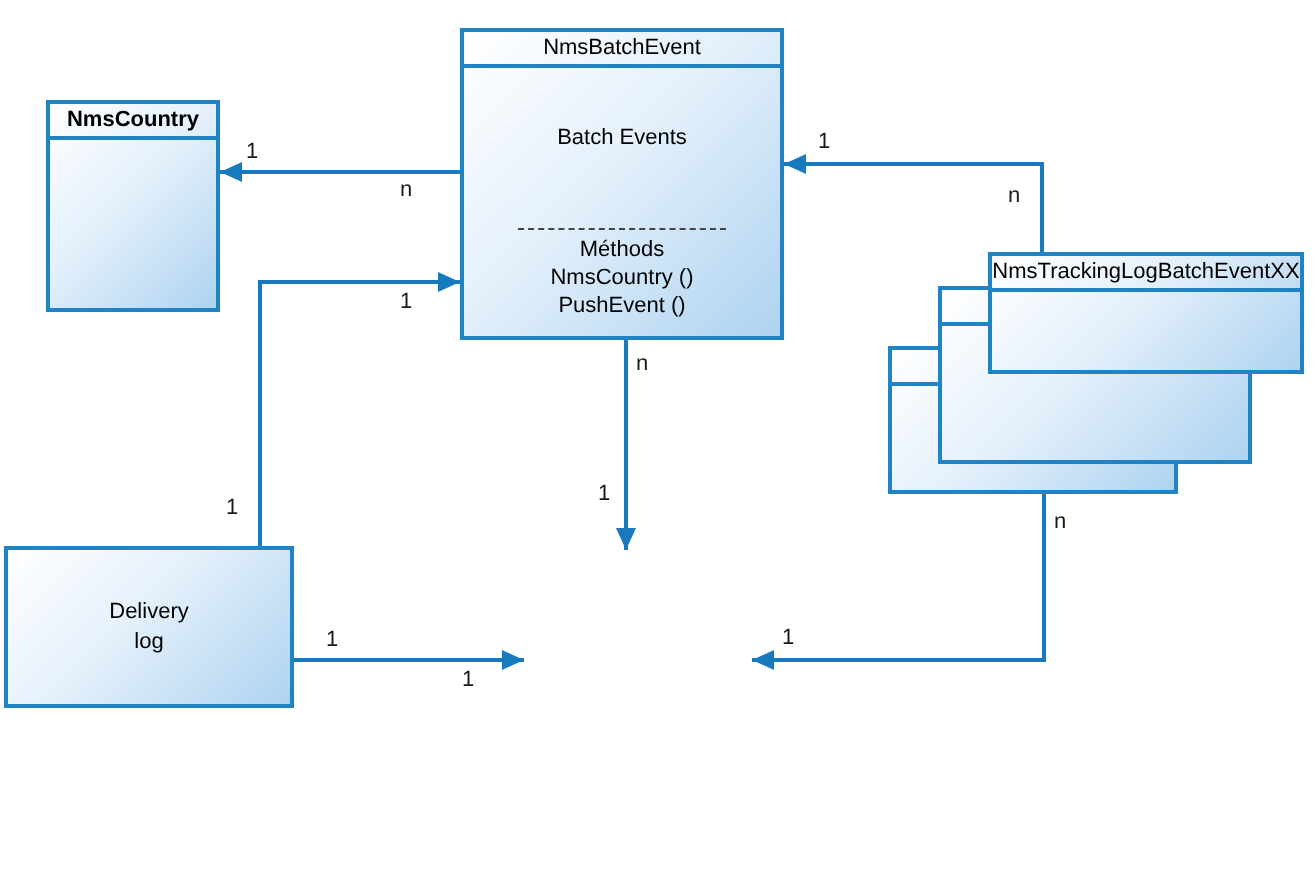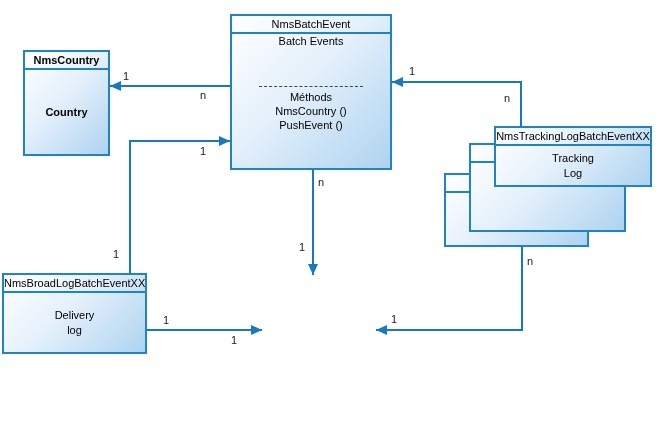--- a/index.html
+++ b/index.html
@@ -36,21 +36,21 @@
     display: flex;
     flex-direction: column;
     align-items: center;
     justify-content: center;
     font-size: 11px;
     line-height: 15px;
     text-align: center;
   }
   
   .batch-body { justify-content: flex-start; }
-  .batch-body .b-line1 { }
+  .batch-body .b-line1 { margin-top: 28px; }
   .batch-body .dashed-sep {
     width: 104px;
     border-top: 1px dashed #444;
     margin-top: 37px;
     margin-bottom: 3px;
   }
   .batch-body .m-line { line-height: 14px; }
   
   .h-line, .v-line { position: absolute; background: #1879bf; }
   .h-line { height: 2px; }
@@ -101,23 +101,20 @@
   <span class="mult" style="left:504px; top:92px;">n</span>
   <span class="mult" style="left:318px; top:176px;">n</span>
   <span class="mult" style="left:299px; top:241px;">1</span>
   <span class="mult" style="left:163px; top:314px;">1</span>
   <span class="mult" style="left:231px; top:334px;">1</span>
   <span class="mult" style="left:527px; top:255px;">n</span>
   <span class="mult" style="left:391px; top:313px;">1</span>
 
   <div class="node" style="left:23px; top:50px; width:87px; height:106px;font-weight:bold;">
     <div class="node-title">NmsCountry</div>
-    <div class="node-body">
-      <span>Country</span>
-    </div>
   </div>
 
   <div class="node" style="left:230px; top:14px; width:162px; height:156px;">
     <div class="node-title">NmsBatchEvent</div>
     <div class="node-body batch-body">
       <span class="b-line1">Batch Events</span>
       <div class="dashed-sep"></div>
       <span class="m-line">Méthods</span>
       <span class="m-line">NmsCountry ()</span>
       <span class="m-line">PushEvent ()</span>
@@ -129,28 +126,23 @@
     <div class="node-body"></div>
   </div>
 
   <div class="node" style="left:469px; top:143px; width:157px; height:89px;">
     <div class="node-title"></div>
     <div class="node-body"></div>
   </div>
 
   <div class="node" style="left:494px; top:126px; width:158px; height:61px;">
     <div class="node-title">NmsTrackingLogBatchEventXX</div>
-    <div class="node-body">
-      <span>Tracking</span>
-      <span>Log</span>
-    </div>
   </div>
 
   <div class="node" style="left:2px; top:273px; width:145px; height:81px;">
-    <div class="node-title">NmsBroadLogBatchEventXX</div>
     <div class="node-body">
       <span>Delivery</span>
       <span>log</span>
     </div>
   </div>
 
 
 </div>
 
 </body></html>

